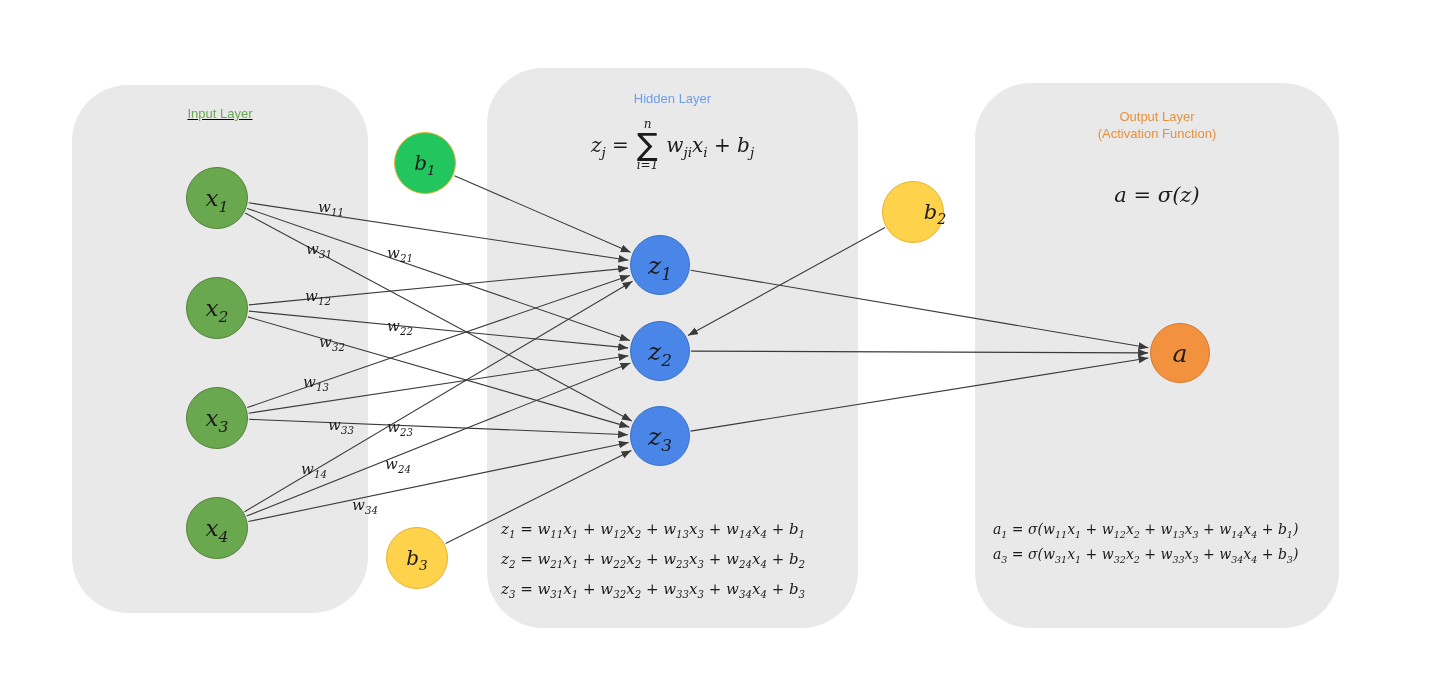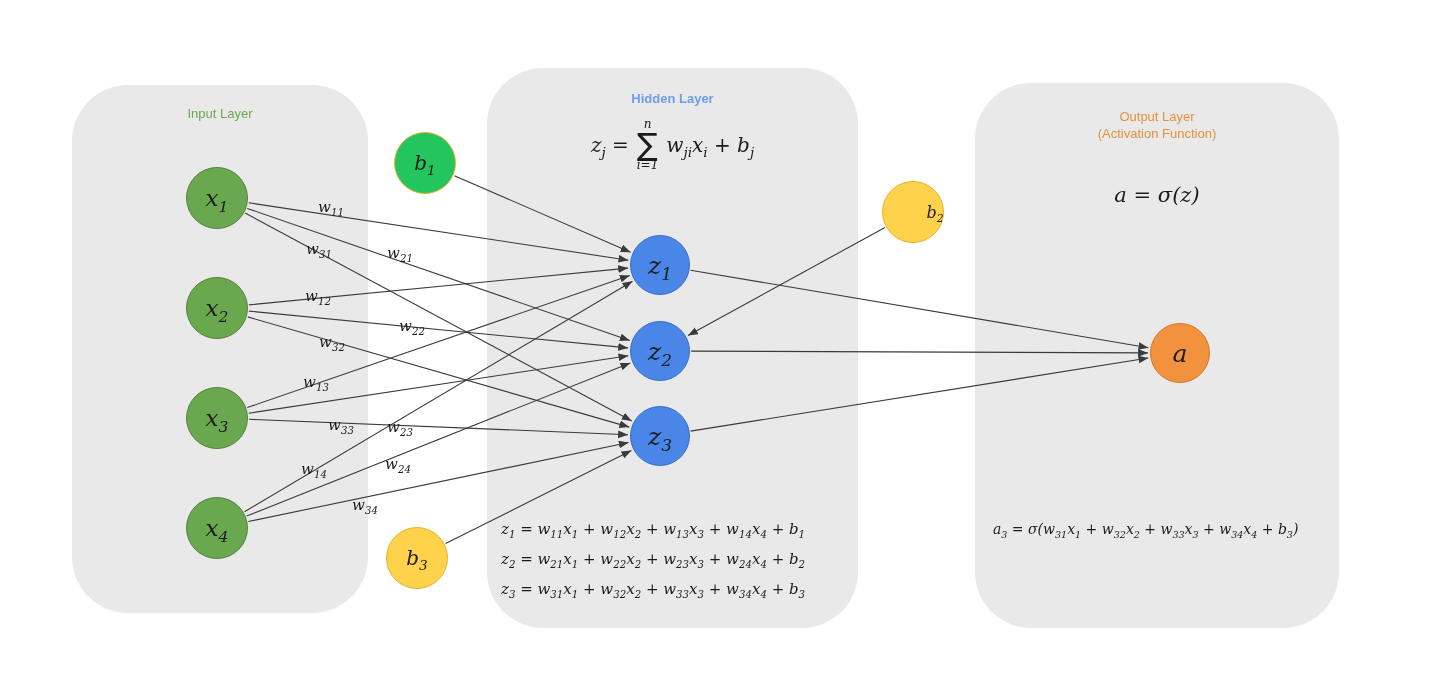--- a/index.html
+++ b/index.html
@@ -9,27 +9,27 @@
     --title-output:#e8913a;
     --edge:#3a3a3a;
     --ink:#1b1b1b;
   }
   html,body{margin:0;padding:0;background:#fff;}
   .canvas{
     position:relative;width:1431px;height:698px;background:#ffffff;
     font-family:"Liberation Sans",sans-serif;overflow:hidden;
   }
   .panel{position:absolute;background:var(--panel-bg);border-radius:56px;z-index:0;}
-  .input-panel{left:72px;top:85px;width:296px;height:528px;}
+  .input-panel{left:72px;top:85px;width:296px;height:528px;text-decoration:underline;}
   .hidden-panel{left:487px;top:68px;width:371px;height:560px;}
   .output-panel{left:975px;top:83px;width:364px;height:545px;}
 
   .panel-title{text-align:center;font-size:13px;line-height:17px;}
   .input-panel .panel-title{padding-top:20px;color:var(--title-input);}
-  .hidden-panel .panel-title{padding-top:22px;color:var(--title-hidden);font-weight:bold;}
+  .hidden-panel .panel-title{padding-top:22px;color:var(--title-hidden);}
   .output-panel .panel-title-1{padding-top:25px;color:var(--title-output);}
   .output-panel .panel-title-2{color:var(--title-output);}
 
   .math{font-family:"DejaVu Serif","DejaVu Sans",serif;font-style:italic;color:var(--ink);}
   .math sub{font-size:0.68em;line-height:0;}
 
   
   .sum-formula{
     position:absolute;top:50px;left:0;width:100%;
     display:flex;justify-content:center;align-items:center;gap:8px;
@@ -88,20 +88,21 @@
         <div class="math eq-line">z<sub>2</sub> = w<sub>21</sub>x<sub>1</sub> + w<sub>22</sub>x<sub>2</sub> + w<sub>23</sub>x<sub>3</sub> + w<sub>24</sub>x<sub>4</sub> + b<sub>2</sub></div>
         <div class="math eq-line">z<sub>3</sub> = w<sub>31</sub>x<sub>1</sub> + w<sub>32</sub>x<sub>2</sub> + w<sub>33</sub>x<sub>3</sub> + w<sub>34</sub>x<sub>4</sub> + b<sub>3</sub></div>
       </div>
   </div>
 
   <div class="panel output-panel">
     <div class="panel-title panel-title-1">Output Layer</div>
     <div class="panel-title panel-title-2">(Activation Function)</div>
     <div class="math out-formula">a = σ(z)</div>
     <div class="equations output-eqs" id="output-eqs">
+        <div class="math eq-line">a<sub>1</sub> = σ(w<sub>11</sub>x<sub>1</sub> + w<sub>12</sub>x<sub>2</sub> + w<sub>13</sub>x<sub>3</sub> + w<sub>14</sub>x<sub>4</sub> + b<sub>1</sub>)</div>
         <div class="math eq-line">a<sub>3</sub> = σ(w<sub>31</sub>x<sub>1</sub> + w<sub>32</sub>x<sub>2</sub> + w<sub>33</sub>x<sub>3</sub> + w<sub>34</sub>x<sub>4</sub> + b<sub>3</sub>)</div>
       </div>
   </div>
 
   <svg id="edges-svg" xmlns="http://www.w3.org/2000/svg" viewBox="0 0 1431 698">
       <defs>
         <marker id="arrow" markerWidth="10" markerHeight="8" refX="9" refY="3.5" orient="auto">
           <path d="M0,0 L9,3.5 L0,7 Z" fill="#3a3a3a"></path>
         </marker>
       </defs>
@@ -143,35 +144,35 @@
       <div class="node" style="left: 630px; top: 321px; width: 60px; height: 60px; background: rgb(74, 134, 232); border: 1px solid rgb(58, 111, 198);">
         <span class="math node-label" style="font-size: 25px;">z<sub>2</sub></span>
       </div>
       <div class="node" style="left: 630px; top: 406px; width: 60px; height: 60px; background: rgb(74, 134, 232); border: 1px solid rgb(58, 111, 198);">
         <span class="math node-label" style="font-size: 25px; text-align: center;">z<sub>3</sub></span>
       </div>
       <div class="node" style="left: 394px; top: 132px; width: 62px; height: 62px; background: #22c55e; border: 1px solid rgb(230, 180, 47);">
         <span class="math node-label" style="font-size: 20px;">b<sub>1</sub></span>
       </div>
       <div class="node" style="left: 882px; top: 181px; width: 62px; height: 62px; background: rgb(255, 210, 75); border: 1px solid rgb(230, 180, 47);">
-        <span class="math node-label" style="font-size: 16px; margin-left: 44px;">b<sub>2</sub></span>
+        <span class="math node-label" style="font-size: 21px; margin-left: 44px;">b<sub>2</sub></span>
       </div>
       <div class="node" style="left: 386px; top: 527px; width: 62px; height: 62px; background: rgb(255, 210, 75); border: 1px solid rgb(230, 180, 47);">
         <span class="math node-label" style="font-size: 20px;">b<sub>3</sub></span>
       </div>
       <div class="node" style="left: 1150px; top: 323px; width: 60px; height: 60px; background: rgb(242, 146, 62); border: 1px solid rgb(211, 120, 42);">
         <span class="math node-label" style="font-size: 25px;">a</span>
       </div>
     </div>
   <div id="weights-layer">
       <span class="math weight-label" style="left: 331px; top: 207px;">w<sub>11</sub></span>
       <span class="math weight-label" style="left: 319px; top: 249px;">w<sub>31</sub></span>
       <span class="math weight-label" style="left: 400px; top: 253px;">w<sub>21</sub></span>
       <span class="math weight-label" style="left: 318px; top: 296px;">w<sub>12</sub></span>
-      <span class="math weight-label" style="left: 412px; top: 326px;">w<sub>22</sub></span>
+      <span class="math weight-label" style="left: 400px; top: 326px;">w<sub>22</sub></span>
       <span class="math weight-label" style="left: 332px; top: 342px;">w<sub>32</sub></span>
       <span class="math weight-label" style="left: 316px; top: 382px;">w<sub>13</sub></span>
       <span class="math weight-label" style="left: 400px; top: 405px; margin-top: 22px;">w<sub>23</sub></span>
       <span class="math weight-label" style="left: 341px; top: 425px;">w<sub>33</sub></span>
       <span class="math weight-label" style="left: 314px; top: 469px;">w<sub>14</sub></span>
       <span class="math weight-label" style="left: 398px; top: 464px;">w<sub>24</sub></span>
       <span class="math weight-label" style="left: 365px; top: 505px;">w<sub>34</sub></span>
     </div>
 
 </div>

